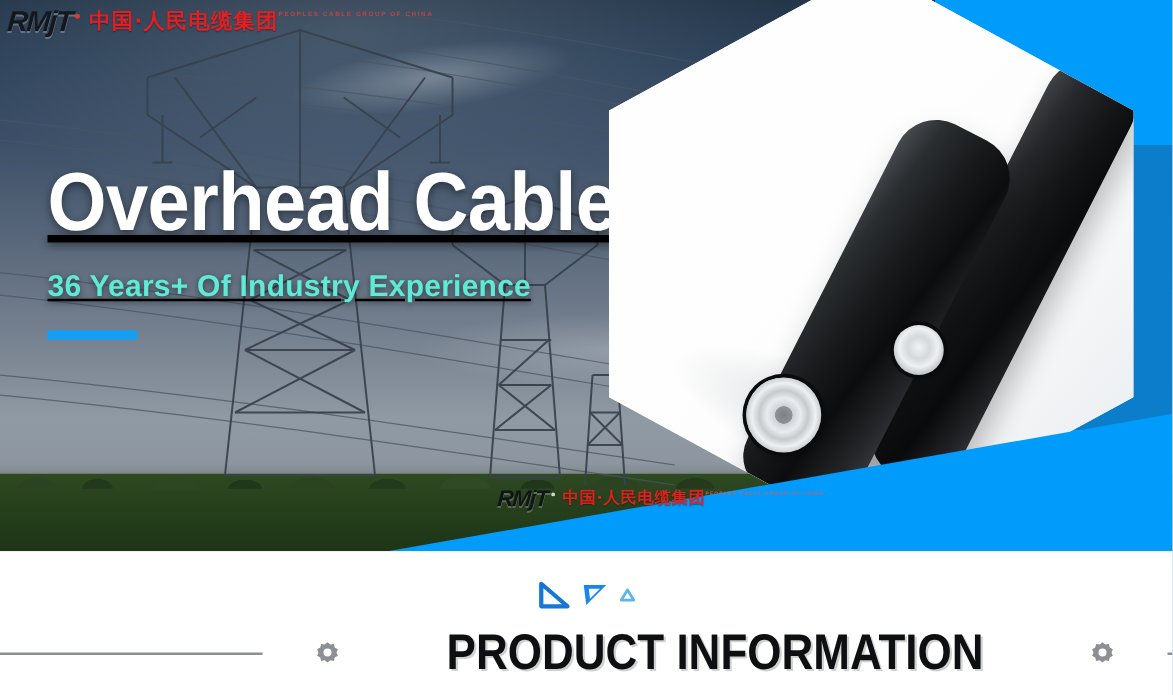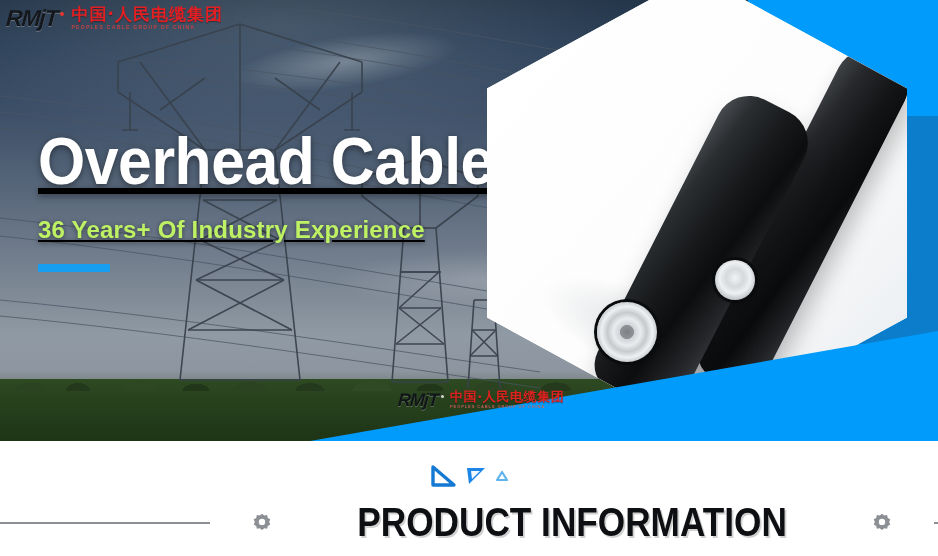--- a/index.html
+++ b/index.html
@@ -61,36 +61,36 @@
 
   
   .headline-wrap{position:absolute;left:38px;top:128px;width:470px;text-decoration:underline;}
   .headline{
     font-family:"Liberation Sans", sans-serif;
     font-weight:bold;font-size:66px;line-height:1;color:#ffffff;
     letter-spacing:-0.5px;transform:scaleX(.92);transform-origin:left center;
     text-shadow:0 2px 7px rgba(0,0,0,.45);white-space:nowrap;margin:0;
   }
   .subhead{
-    margin:22px 0 16px 0;font-weight:bold;font-size:24px;color:#bef264;
+    margin:22px 0 16px 0;font-weight:bold;font-size:24px;color:#5eead4;
     letter-spacing:.2px;text-shadow:0 1px 5px rgba(0,0,0,.5);white-space:nowrap;
   }
   .accent-bar{margin-top:20px;width:72px;height:8px;background:#189ef0;border-radius:1px;}
 
   
   .brand{position:absolute;left:6px;top:6px;display:flex;align-items:center;gap:7px;}
   .brand-mark{position:relative;display:flex;align-items:flex-end;}
   .brand-rmjt{
     font-family:"Liberation Sans", sans-serif;font-weight:bold;font-style:italic;
     font-size:23px;line-height:1;color:#14181c;letter-spacing:-1.2px;
     transform:skewX(-4deg);
     text-shadow:0 1px 0 rgba(255,255,255,.25);
   }
   .reg-dot{width:4px;height:4px;border-radius:50%;background:#e8342a;margin:0 0 14px 3px;}
-  .brand-cn{display:flex;flex-direction:column;justify-content:flex-end;}
+  .brand-cn{display:flex;flex-direction:row;justify-content:flex-end;}
   .brand-cn-main{font-size:17px;font-weight:bold;color:#e41f22;line-height:1.05;letter-spacing:1px;
     font-family:"DejaVu Sans", sans-serif;text-shadow:0 1px 1px rgba(0,0,0,.35);}
   .brand-cn-sub{font-size:5px;font-weight:bold;color:#c9413f;letter-spacing:1.3px;line-height:1.4;
     white-space:nowrap;opacity:.95;}
   .hexwrap{position:absolute;left:487px;top:-26px;width:420px;height:458px;}
   .hex{
     position:absolute;left:0;top:0;width:420px;height:458px;
     clip-path:polygon(50% 0%, 100% 25%, 100% 75%, 50% 100%, 0% 75%, 0% 25%);
     background:#ffffff;overflow:hidden;
   }

